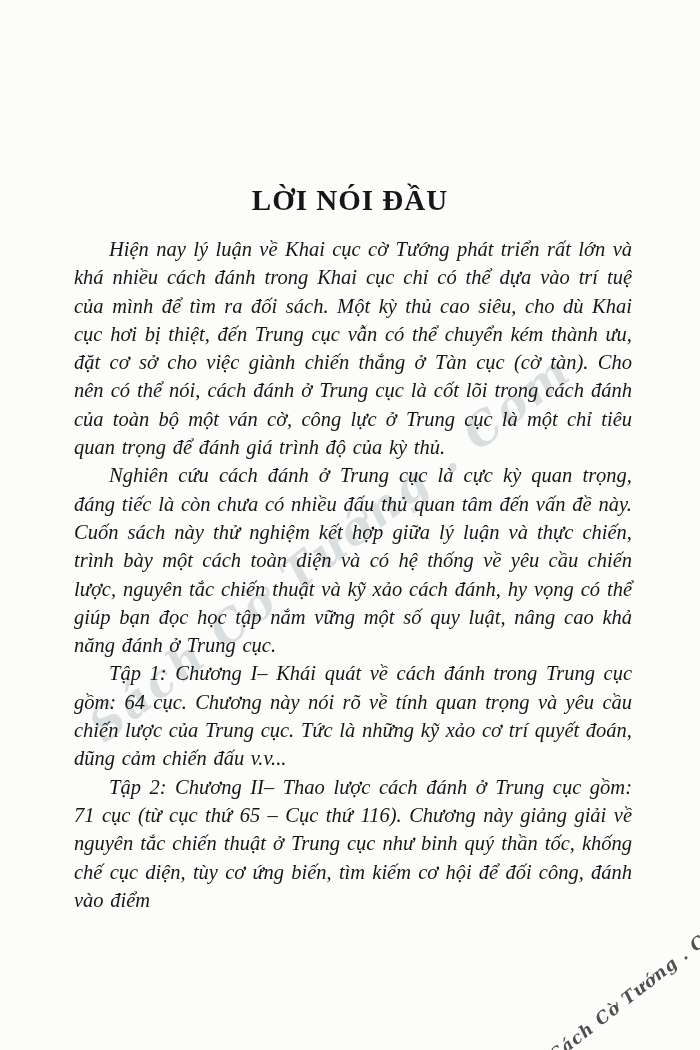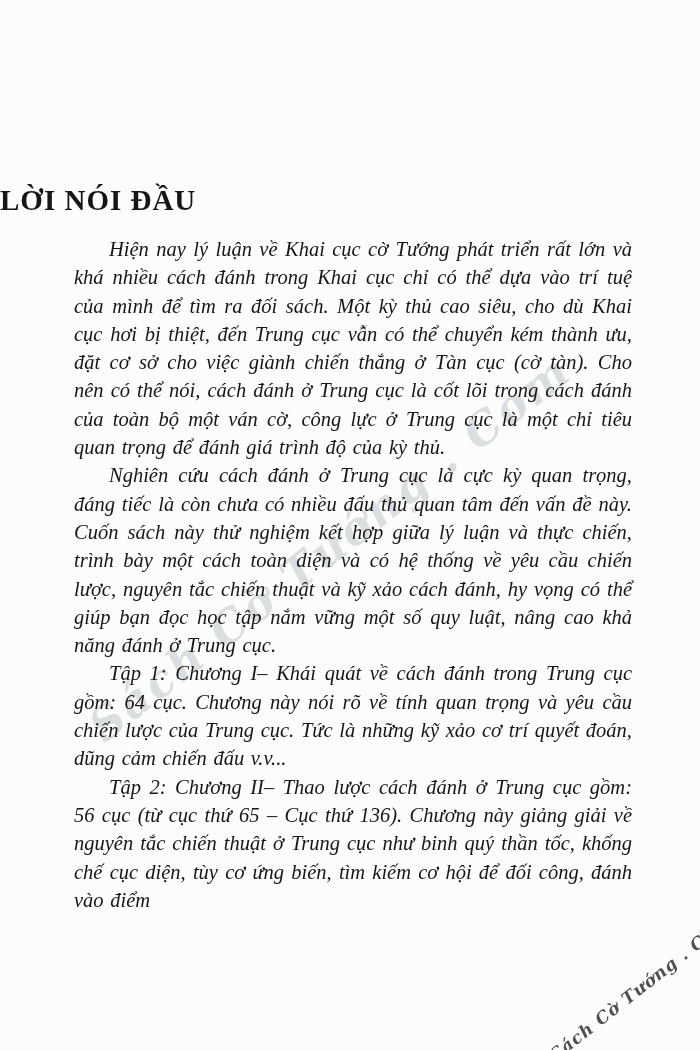--- a/index.html
+++ b/index.html
@@ -19,20 +19,21 @@
     inset: 0;
     background: var(--paper-color, #fcfcfa);
     overflow: hidden;
   }
   .page-title {
     position: absolute;
     top: 184px;
     left: 0;
     width: 100%;
     margin: 0;
+    text-align: center;
     font-family: "Liberation Serif", serif;
     font-weight: 700;
     font-size: 29px;
     letter-spacing: 1px;
     color: var(--ink-color, #161616);
   }
   .page-body {
     position: absolute;
     top: 235px;
     left: 74px;
@@ -92,18 +93,18 @@
 
   <div class="page-body">
 
       <p>Hiện nay lý luận về Khai cục cờ Tướng phát triển rất lớn và khá nhiều cách đánh trong Khai cục chỉ có thể dựa vào trí tuệ của mình để tìm ra đối sách. Một kỳ thủ cao siêu, cho dù Khai cục hơi bị thiệt, đến Trung cục vẫn có thể chuyển kém thành ưu, đặt cơ sở cho việc giành chiến thắng ở Tàn cục (cờ tàn). Cho nên có thể nói, cách đánh ở Trung cục là cốt lõi trong cách đánh của toàn bộ một ván cờ, công lực ở Trung cục là một chỉ tiêu quan trọng để đánh giá trình độ của kỳ thủ.</p>
 
       <p>Nghiên cứu cách đánh ở Trung cục là cực kỳ quan trọng, đáng tiếc là còn chưa có nhiều đấu thủ quan tâm đến vấn đề này. Cuốn sách này thử nghiệm kết hợp giữa lý luận và thực chiến, trình bày một cách toàn diện và có hệ thống về yêu cầu chiến lược, nguyên tắc chiến thuật và kỹ xảo cách đánh, hy vọng có thể giúp bạn đọc học tập nắm vững một số quy luật, nâng cao khả năng đánh ở Trung cục.</p>
 
 
       <p>Tập 1: Chương I– Khái quát về cách đánh trong Trung cục gồm: 64 cục. Chương này nói rõ về tính quan trọng và yêu cầu chiến lược của Trung cục. Tức là những kỹ xảo cơ trí quyết đoán, dũng cảm chiến đấu v.v...</p>
 
-      <p>Tập 2: Chương II– Thao lược cách đánh ở Trung cục gồm: 56 cục (từ cục thứ 65 – Cục thứ 136). Chương này giảng giải về nguyên tắc chiến thuật ở Trung cục như binh quý thần tốc, khống chế cục diện, tùy cơ ứng biến, tìm kiếm cơ hội để đối công, đánh vào điểm</p>
+      <p>Tập 2: Chương II– Thao lược cách đánh ở Trung cục gồm: 71 cục (từ cục thứ 65 – Cục thứ 116). Chương này giảng giải về nguyên tắc chiến thuật ở Trung cục như binh quý thần tốc, khống chế cục diện, tùy cơ ứng biến, tìm kiếm cơ hội để đối công, đánh vào điểm</p>
     </div>
 
   <div class="watermark watermark-corner">Sách Cờ Tướng . Com</div>
 
 </div>
 
 </body></html>

